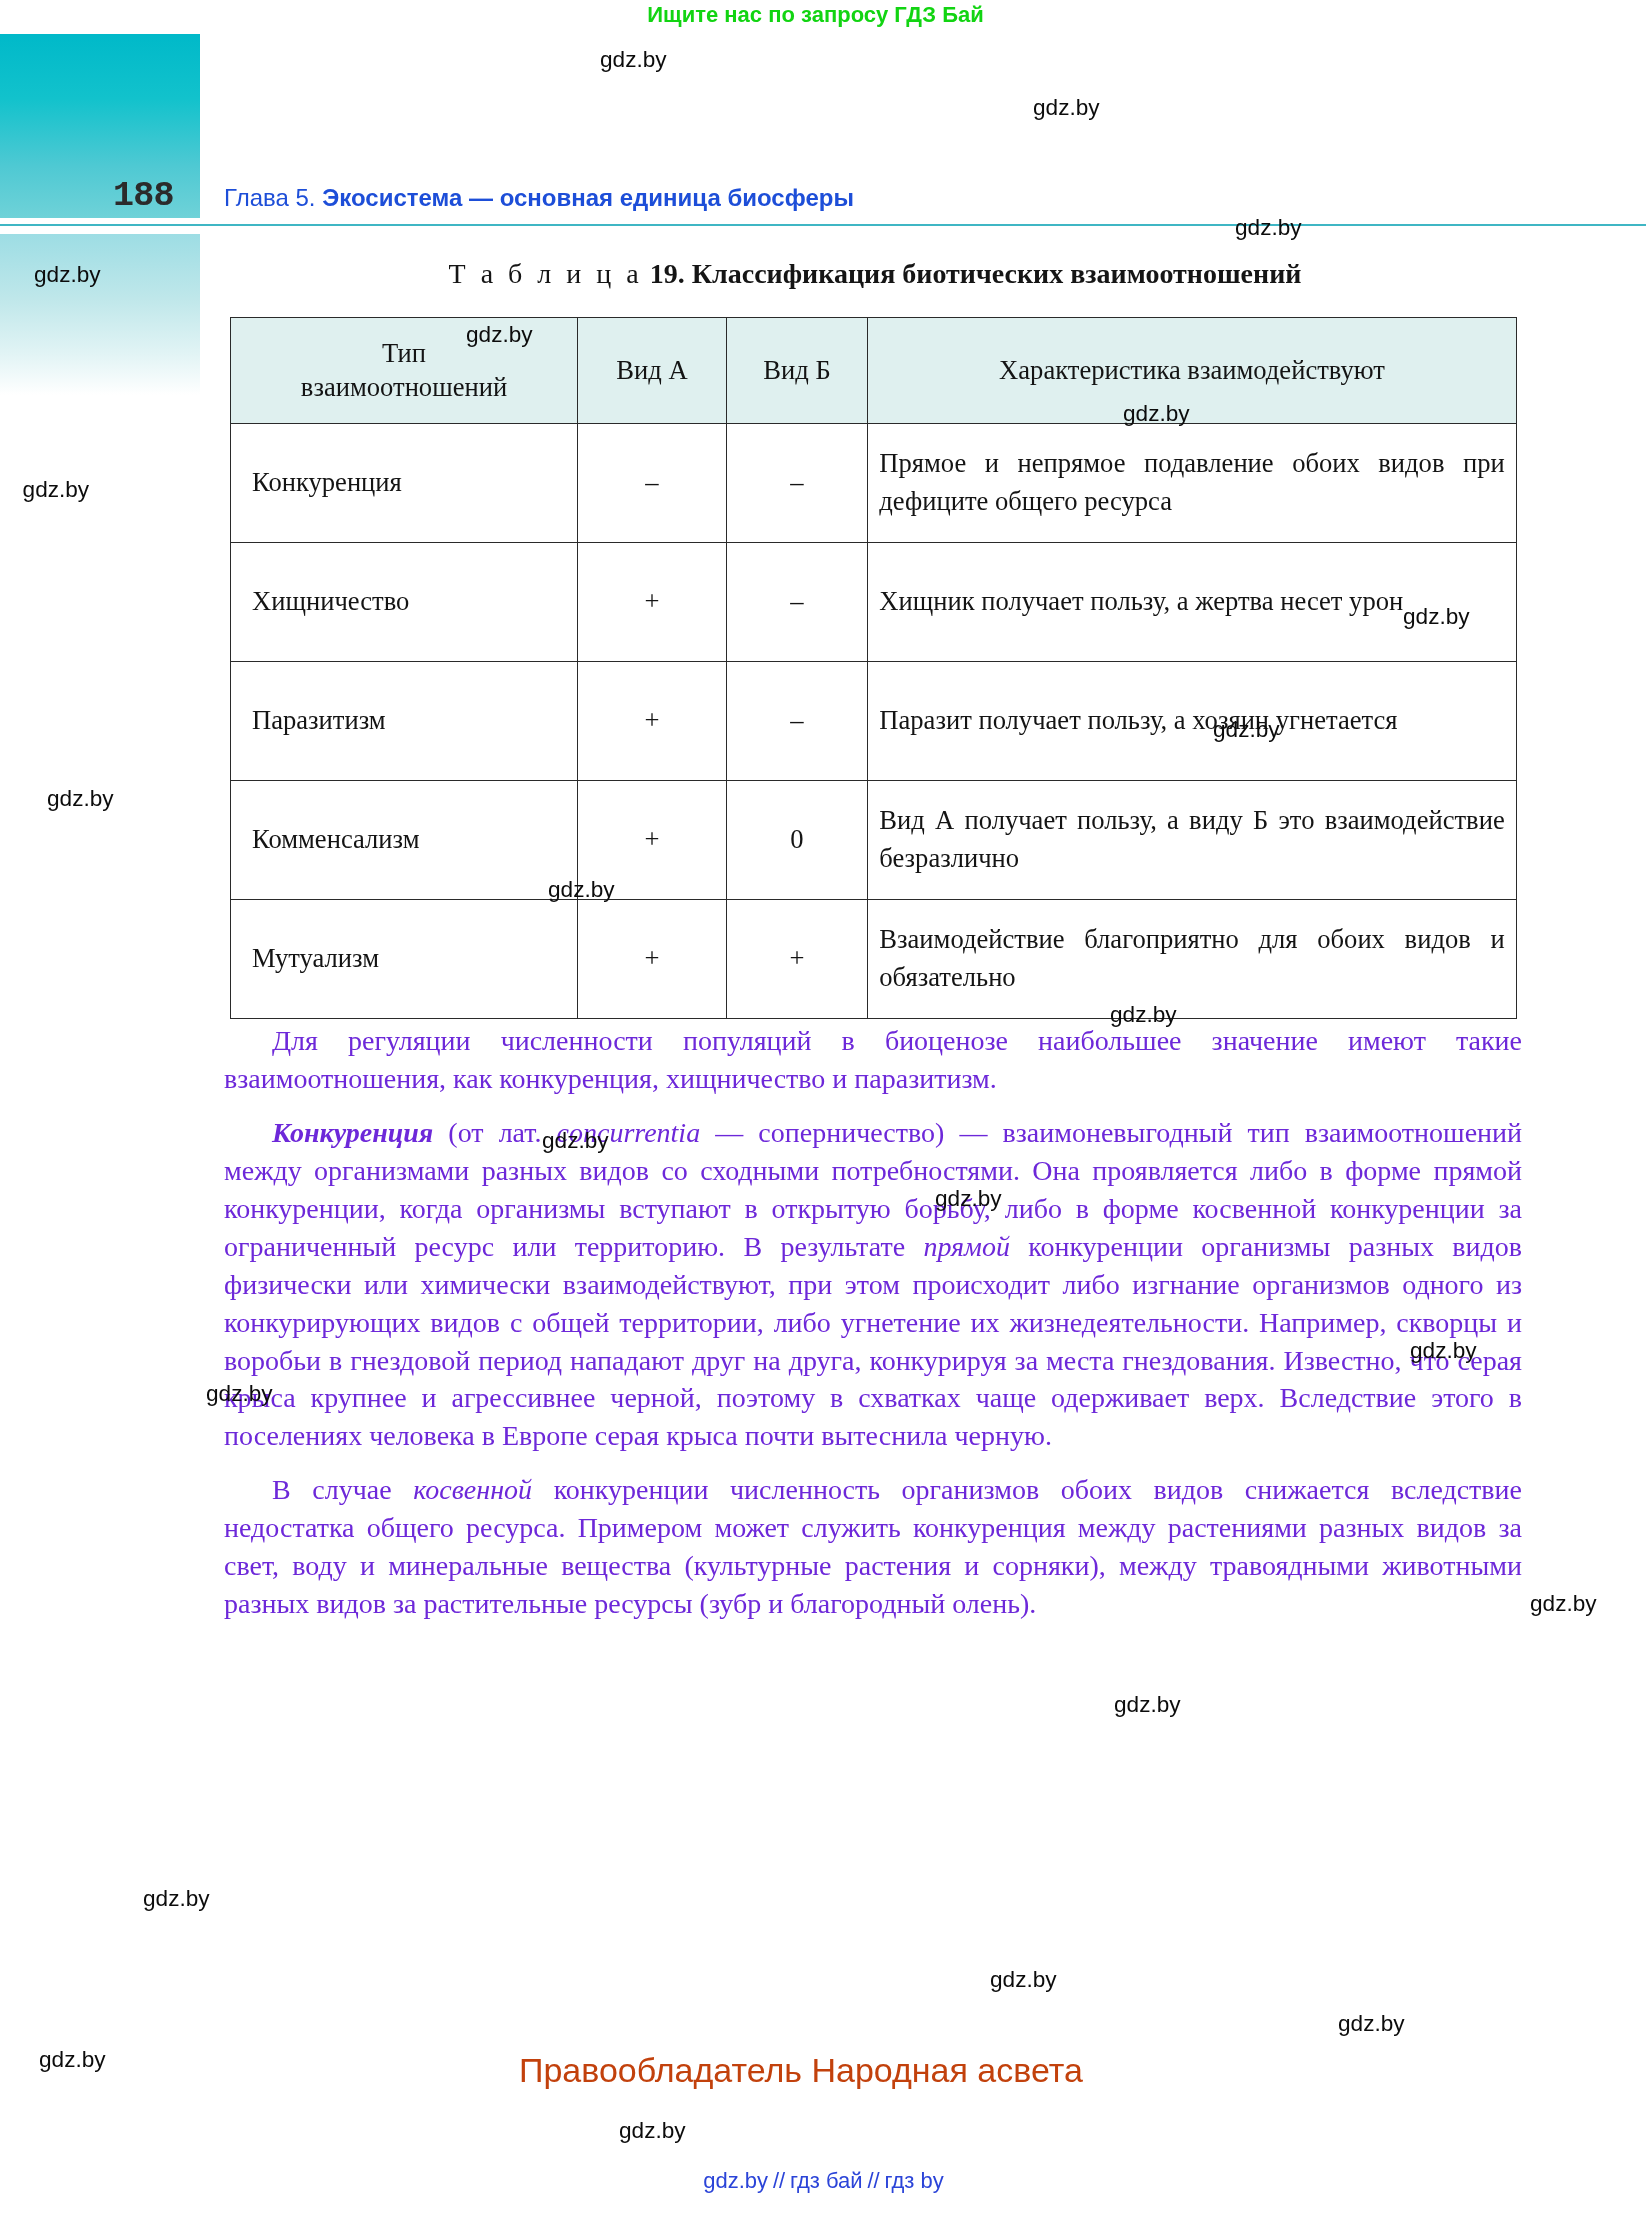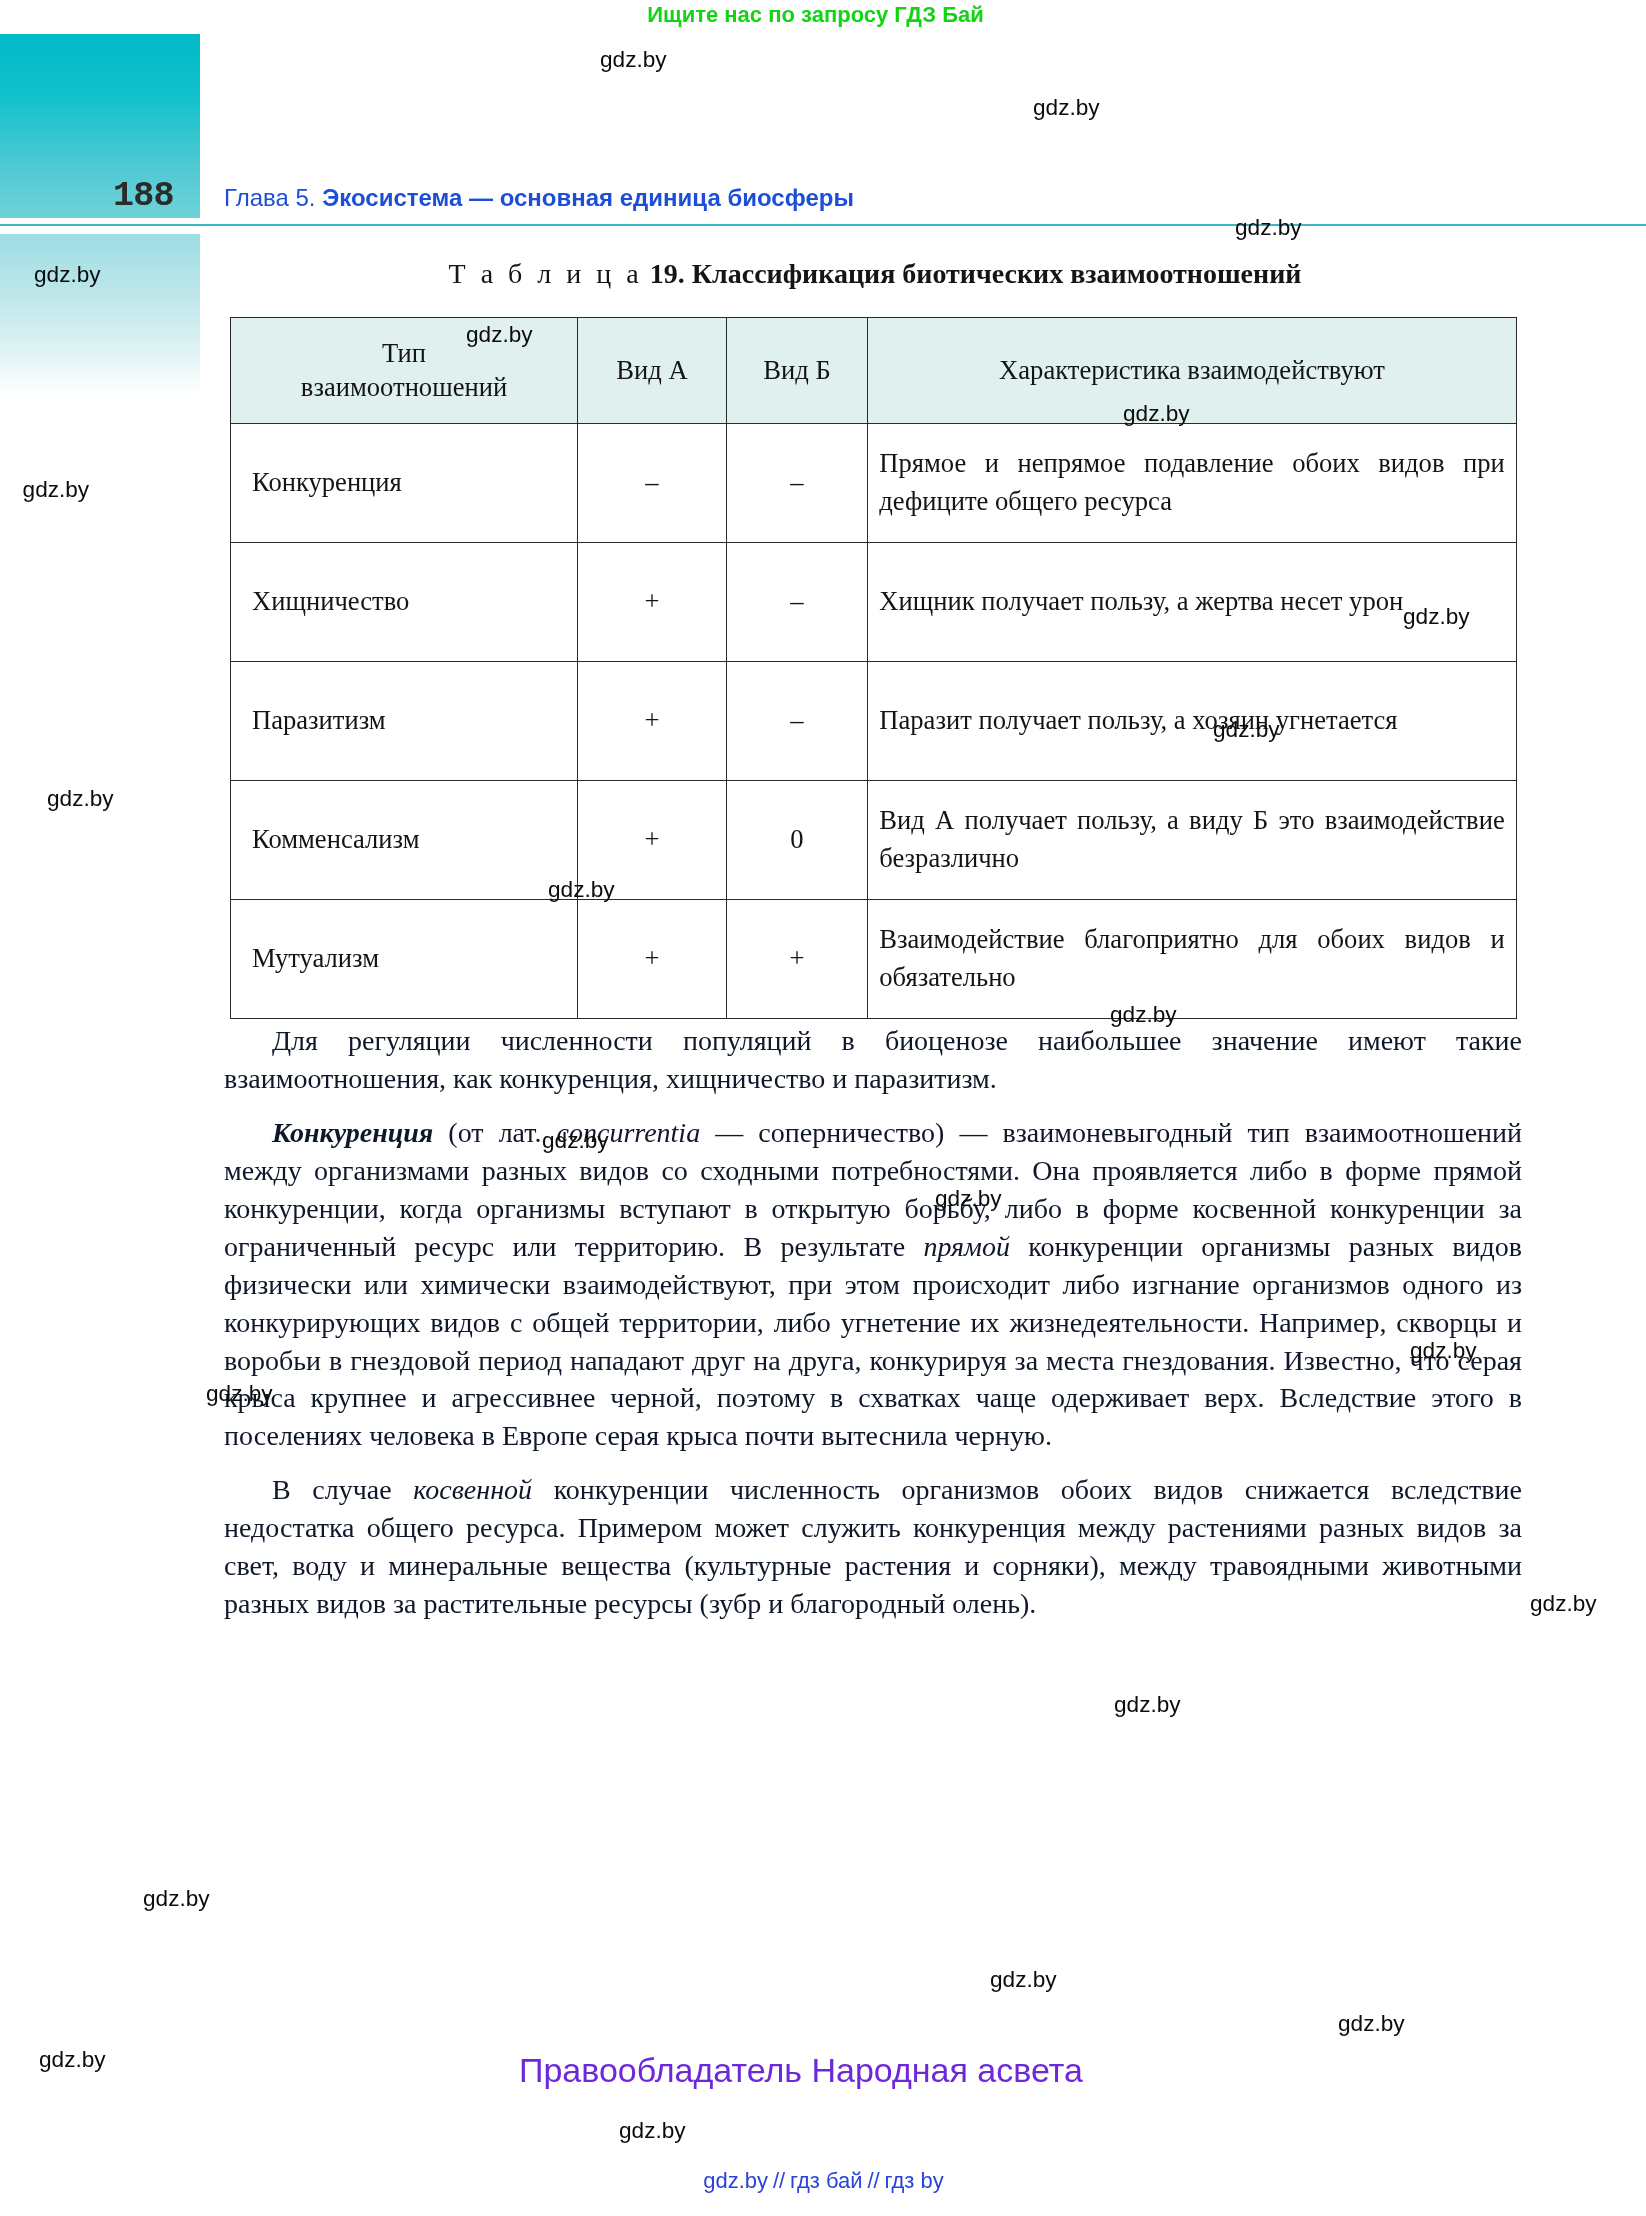--- a/index.html
+++ b/index.html
@@ -147,21 +147,21 @@
   .cell-char.justify-full { text-align: justify; }
 
   
   .body-text {
     position: absolute;
     left: 224px;
     top: 1022px;
     width: 1298px;
     font-size: 28px;
     line-height: 1.355;
-    color: #0f172a;
+    color: #6d28d9;
     text-align: justify;
   }
   .body-text p {
     margin: 0 0 0 0;
     text-indent: 48px;
   }
   .body-text p + p { margin-top: 16px; }
   .term {
     font-weight: bold;
     font-style: italic;
@@ -172,21 +172,21 @@
 
   
   .copyright-line {
     position: absolute;
     left: 0;
     top: 2051px;
     width: 1647px;
     text-align: center;
     font-family: "Liberation Sans", "DejaVu Sans", sans-serif;
     font-size: 34px;
-    color: #6d28d9;
+    color: #c2410c;
     white-space: nowrap;
   }
   .copyright-line .shift { display:inline-block; transform: translateX(-22.6px); }
 
   .footer-links {
     position: absolute;
     left: 0;
     top: 2168px;
     width: 1647px;
     text-align: center;

